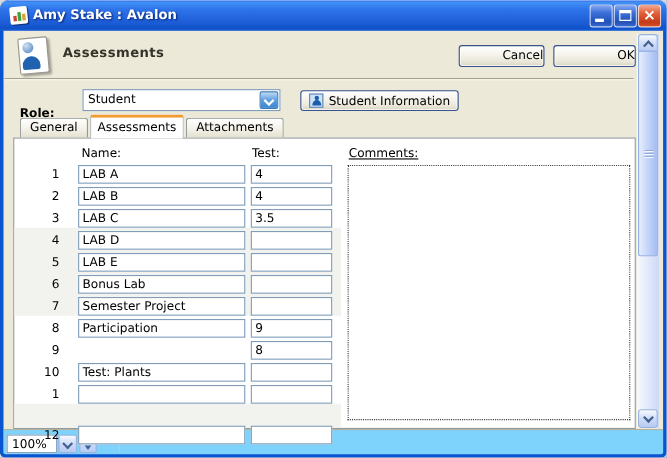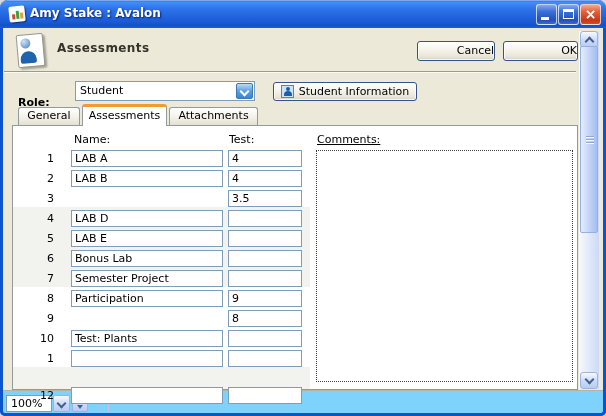--- a/index.html
+++ b/index.html
@@ -191,20 +191,21 @@
         <input class="cell-input name-input" value="LAB A" style="">
         <input class="cell-input mark-input" value="4" style="">
       </div>
       <div class="row" style="top: 170px;">
         <span class="rownum">2</span>
         <input class="cell-input name-input" value="LAB B" style="">
         <input class="cell-input mark-input" value="4" style="">
       </div>
       <div class="row" style="top: 190px;">
         <span class="rownum">3</span>
+        <input class="cell-input name-input" value="LAB C" style="">
         <input class="cell-input mark-input" value="3.5" style="">
       </div>
       <div class="row" style="top: 210px;">
         <span class="rownum">4</span>
         <input class="cell-input name-input" value="LAB D" style="">
         <input class="cell-input mark-input" value="" style="">
       </div>
       <div class="row" style="top: 230px;">
         <span class="rownum">5</span>
         <input class="cell-input name-input" value="LAB E" style="">

